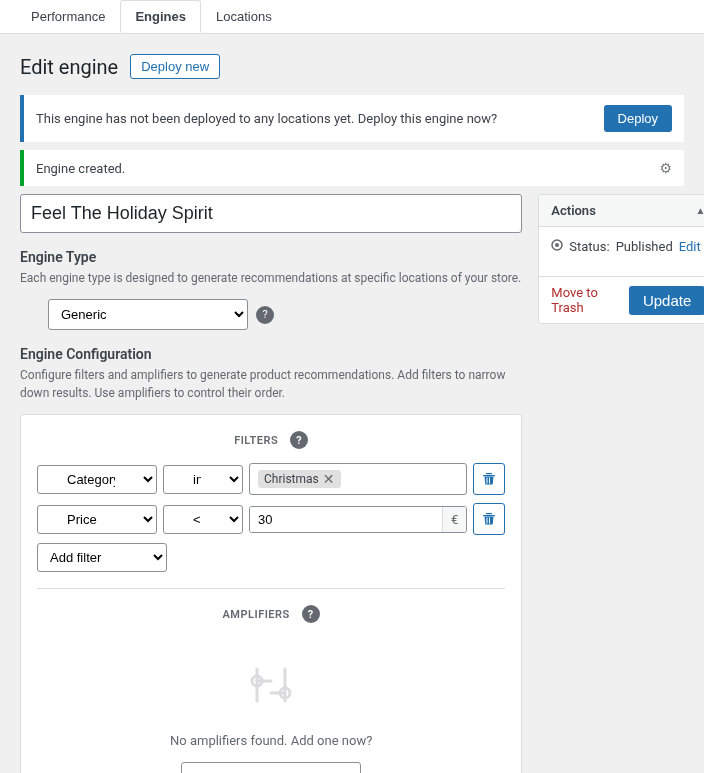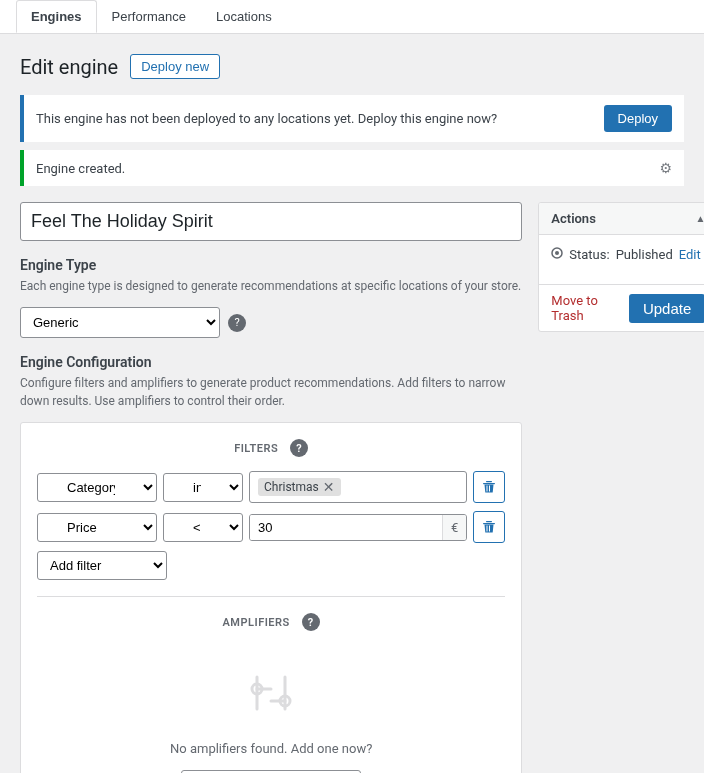--- a/index.html
+++ b/index.html
@@ -9,34 +9,34 @@
 
     .page { padding: 20px 20px; }
 
     .page-header { display: flex; align-items: flex-end; gap: 12px; margin-bottom: 16px; }
     .page-title { font-size: 20px; font-weight: 400; color: #1d2327; }
     .btn-create-new { background: #fff; border: 1px solid #2271b1; color: #2271b1; border-radius: 3px; padding: 4px 10px; cursor: pointer; font-size: 13px; }
 
     .notice-warning { background: #fff; border-left: 4px solid #2271b1; padding: 10px 12px; margin-bottom: 8px; display: flex; align-items: center; justify-content: space-between; }
     .notice-warning .deploy-btn { background: #2271b1; color: #fff; border: none; border-radius: 3px; padding: 6px 14px; cursor: pointer; font-size: 13px; }
 
-    .notice-success { background: #fff; border-left: 4px solid #00a32a; padding: 10px 12px; margin-bottom: 16px; display: flex; align-items: center; justify-content: space-between; }
+    .notice-success { background: #fff; border-left: 4px solid #00a32a; padding: 10px 12px; margin-bottom: 8px; display: flex; align-items: center; justify-content: space-between; }
     .notice-success .gear-icon { color: #787c82; cursor: pointer; font-size: 14px; }
 
     .content-layout { display: flex; gap: 16px; align-items: flex-start; }
     .main-col { flex: 1; }
     .side-col { width: 180px; flex-shrink: 0; }
 
     .engine-name-input { width: 100%; padding: 8px 10px; border: 1px solid #8c8f94; border-radius: 3px; font-size: 18px; color: #1d2327; }
 
     .section-title { font-size: 14px; font-weight: 600; margin: 16px 0 4px; }
     .section-desc { color: #646970; font-size: 12px; margin-bottom: 12px; line-height: 1.5; }
 
     .engine-type-row { display: flex; align-items: center; gap: 8px; }
-    .engine-type-select { width: 200px; padding: 6px 8px; border: 1px solid #8c8f94; border-radius: 3px; font-size: 13px; background: #fff; }
+    .engine-type-select { width: 200px; padding: 6px 8px; border: 1px solid #8c8f94; border-radius: 3px; font-size: 13px; background: #fff; margin-left: 28px; }
     .help-icon { display: inline-flex; align-items: center; justify-content: center; width: 18px; height: 18px; border-radius: 50%; background: #646970; color: #fff; font-size: 11px; cursor: pointer; }
 
     .config-box { border: 1px solid #dcdcde; border-radius: 3px; background: #fff; padding: 16px; margin-top: 8px; }
     .config-section-label { text-align: center; font-size: 11px; font-weight: 600; letter-spacing: 0.5px; color: #646970; text-transform: uppercase; display: flex; align-items: center; justify-content: center; gap: 12px; margin-bottom: 14px; }
 
     .filter-row { display: flex; align-items: center; gap: 6px; margin-bottom: 8px; }
     .filter-select { padding: 5px 25px; border: 1px solid #8c8f94; border-radius: 3px; font-size: 13px; background: #fff; }
     .filter-select-sm { width: 80px; }
     .filter-select-md { width: 120px; }
     .filter-tags-input { flex: 1; border: 1px solid #8c8f94; border-radius: 3px; padding: 4px 8px; display: flex; align-items: center; flex-wrap: wrap; gap: 4px; min-height: 32px; background: #fff; }
@@ -65,22 +65,22 @@
     .status-icon { color: #646970; font-size: 12px; }
     .status-edit-link { color: #2271b1; text-decoration: none; }
     .actions-footer { padding: 8px 12px; border-top: 1px solid #dcdcde; display: flex; align-items: center; justify-content: space-between; }
     .move-trash-link { color: #b32d2e; text-decoration: none; font-size: 13px; }
     .btn-update { background: #2271b1; color: #fff; border: none; border-radius: 3px; padding: 6px 14px; cursor: pointer; font-size: 15px; }
   </style>
 </head>
 <body>
 
 <div style="background:#fff; border-bottom:1px solid #dcdcde; padding: 0 16px; display:flex; gap:0;">
+  <button class="top-nav-tab">Performance</button>
   <button class="top-nav-tab active">Engines</button>
-  <button class="top-nav-tab">Performance</button>
   <button class="top-nav-tab">Locations</button>
 </div>
 
 <div class="page">
 
   <div class="page-header">
     <h1 class="page-title">Edit engine</h1>
     <button class="btn-create-new">Deploy new</button>
   </div>
 

